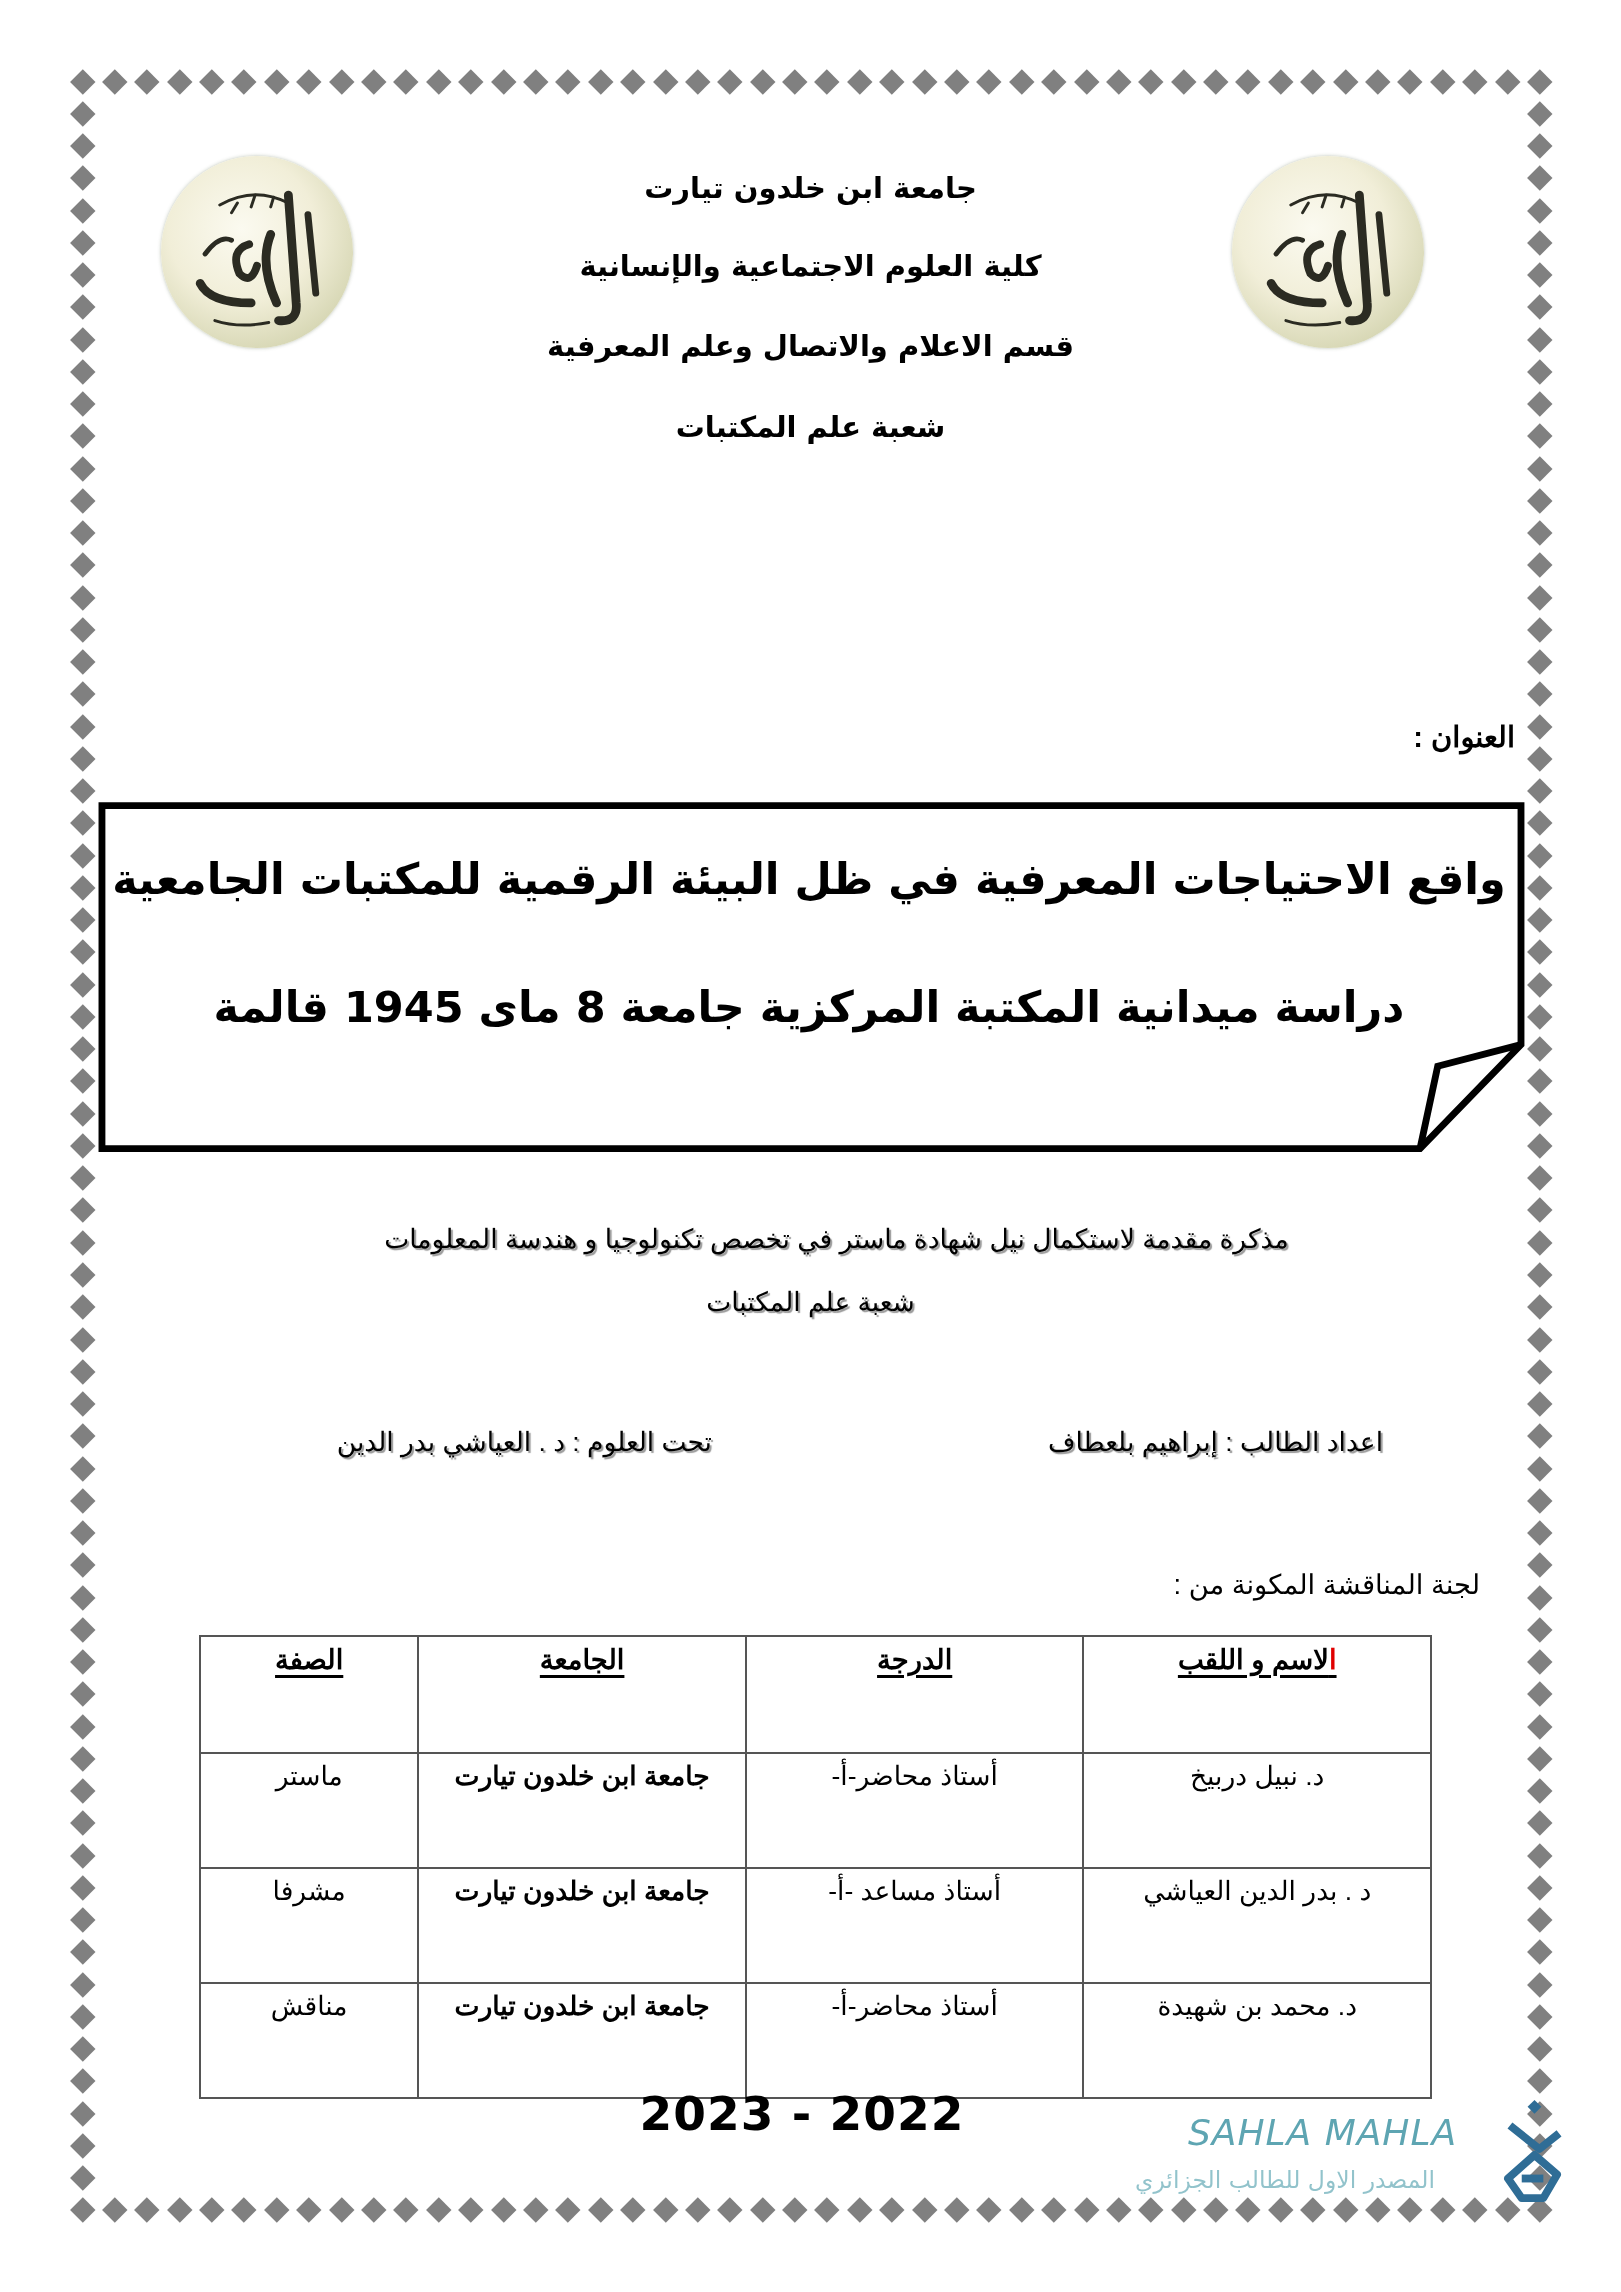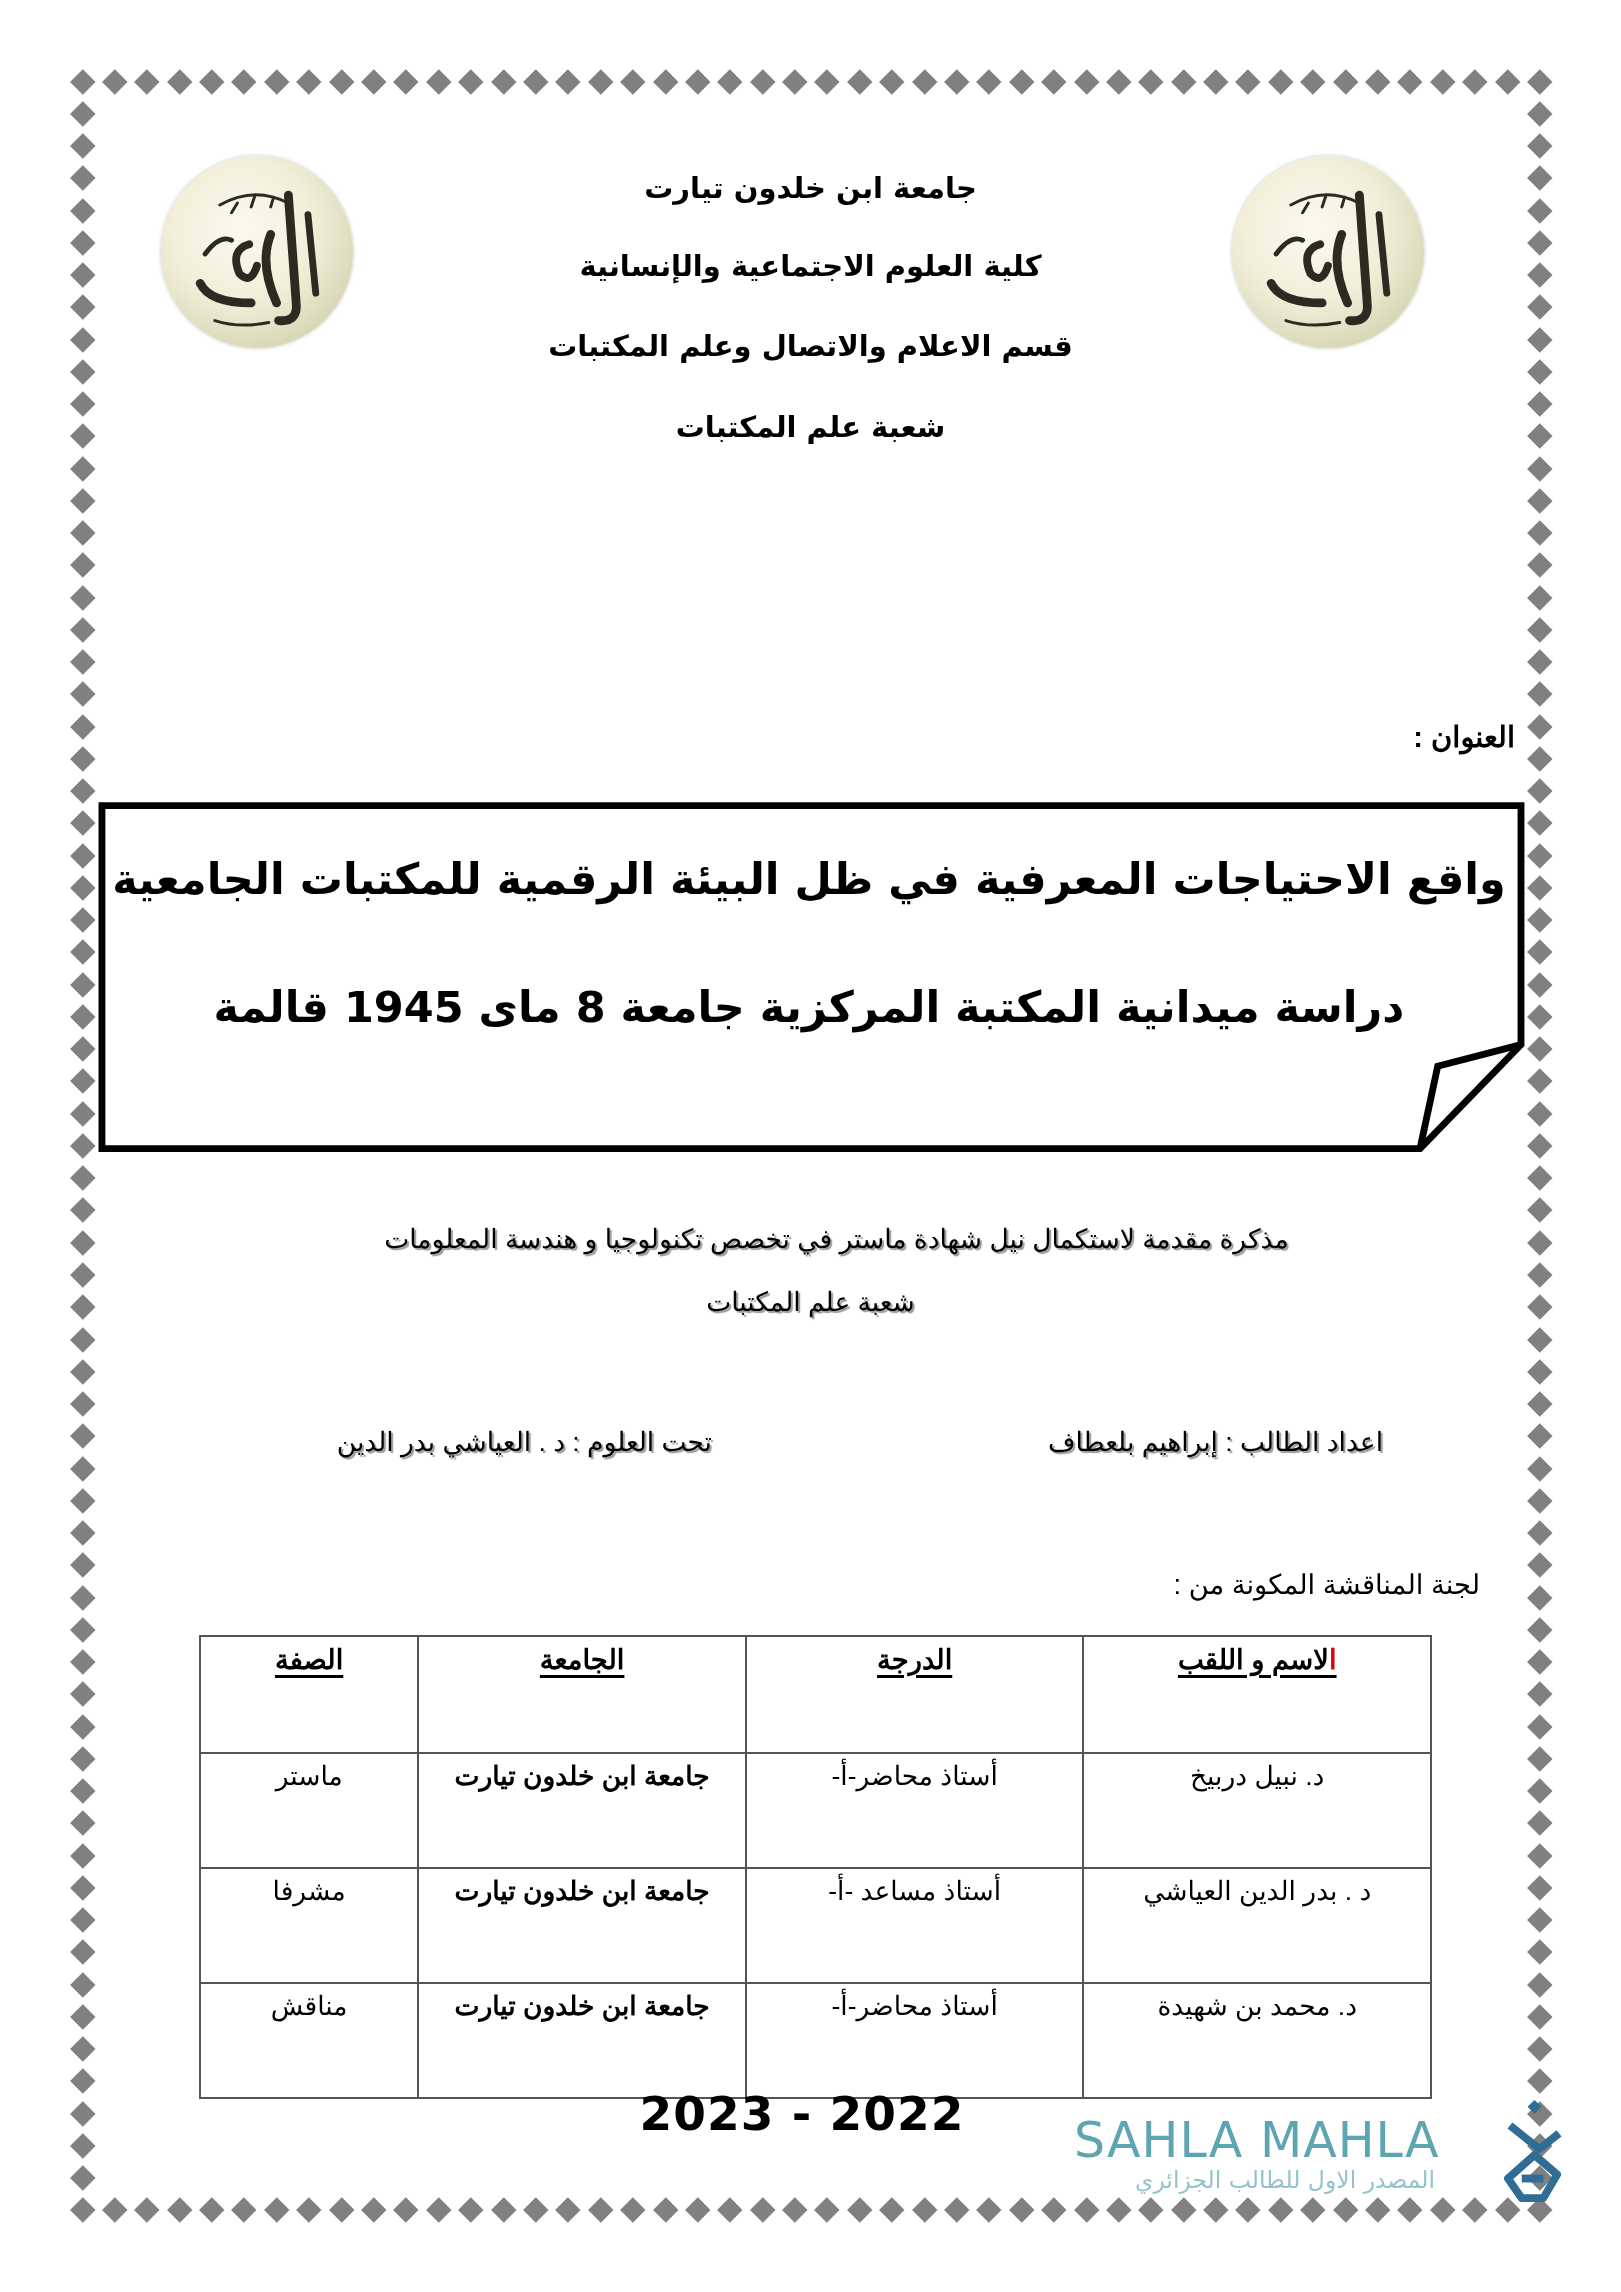--- a/index.html
+++ b/index.html
@@ -150,21 +150,21 @@
       line-height: 55px;
       letter-spacing: 1px;
     }
 
     .wm-text {
       position: absolute;
       font-family: "DejaVu Sans", sans-serif;
       color: #5ea5b2;
       white-space: nowrap;
     }
-    .wm-main { left: 1074px; top: 2112px; font-size: 49px; letter-spacing: 1px; }
+    .wm-main { left: 1188px; top: 2112px; font-size: 36px; letter-spacing: 1px; font-style: italic; }
     .wm-sub { left: 1135px; top: 2166px; font-size: 23.5px; direction: rtl; color: #7fb9c3; opacity: 0.85; }
     .wm-icon { position: absolute; left: 1500px; top: 2098px; }
   </style>
 </head>
 <body>
 
 <div id="border-layer">
     <div class="diamond" style="left: 74px; top: 73px; background: rgb(128, 128, 128);"></div>
     <div class="diamond" style="left: 74px; top: 2201px; background: rgb(128, 128, 128);"></div>
     <div class="diamond" style="left: 106px; top: 73px; background: rgb(128, 128, 128);"></div>
@@ -415,21 +415,21 @@
       <path d="M90 90 Q70 96 80 120 Q92 132 98 112" stroke-width="8"></path>
       <path d="M40 130 Q50 150 92 150" stroke-width="9"></path>
       <path d="M45 100 Q60 80 72 86" stroke-width="5"></path>
       <path d="M55 168 Q80 176 110 170" stroke-width="3"></path>
     </g>
   </svg>
 </div>
 
 <div class="hdr" style="top:169px;">جامعة ابن خلدون تيارت</div>
 <div class="hdr" style="top:247px;">كلية العلوم الاجتماعية والإنسانية</div>
-<div class="hdr" style="top:327px;">قسم  الاعلام والاتصال وعلم المكتبات</div>
+<div class="hdr" style="top:327px;">قسم  الاعلام والاتصال وعلم المعرفية</div>
 <div class="hdr" style="top:408px;">شعبة علم المكتبات</div>
 
 <div class="title-label">العنوان  :</div>
 
 <svg id="title-box-svg" width="1621" height="1176" viewBox="0 0 1654 1200">
   <path d="M104 822 L1552 822 L1552 1066 L1449 1172 L104 1172 Z" fill="none" stroke="#000" stroke-width="7" stroke-linejoin="miter"></path>
   <path d="M1552 1066 L1467 1088 L1449 1172" fill="none" stroke="#000" stroke-width="7" stroke-linejoin="miter"></path>
 </svg>
 <div class="title-line" style="top:852px;">واقع الاحتياجات المعرفية في ظل البيئة الرقمية للمكتبات الجامعية</div>
 <div class="title-line" style="top:980px;">دراسة ميدانية المكتبة المركزية جامعة 8 ماى 1945 قالمة</div>

